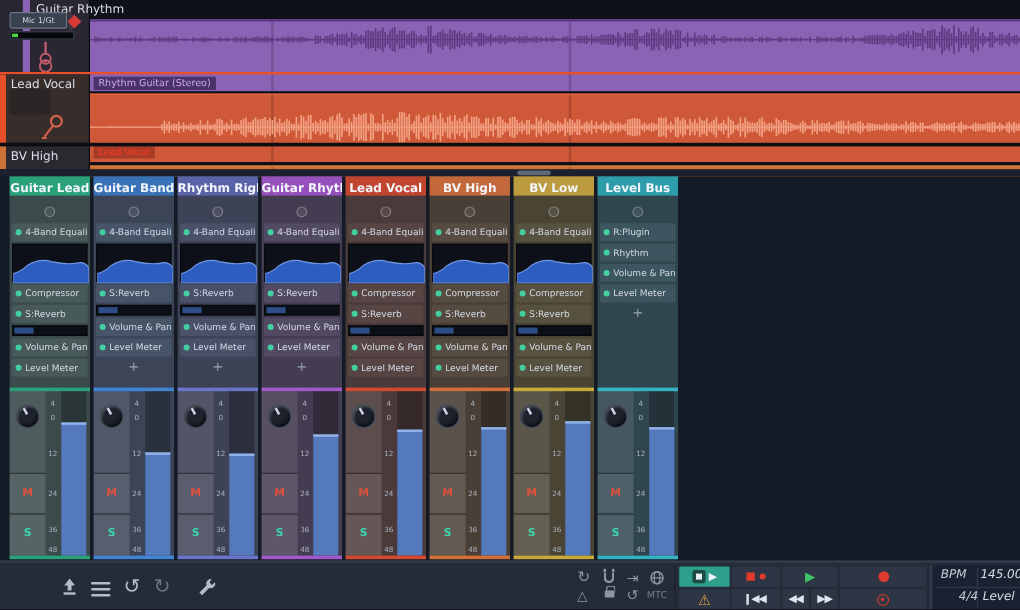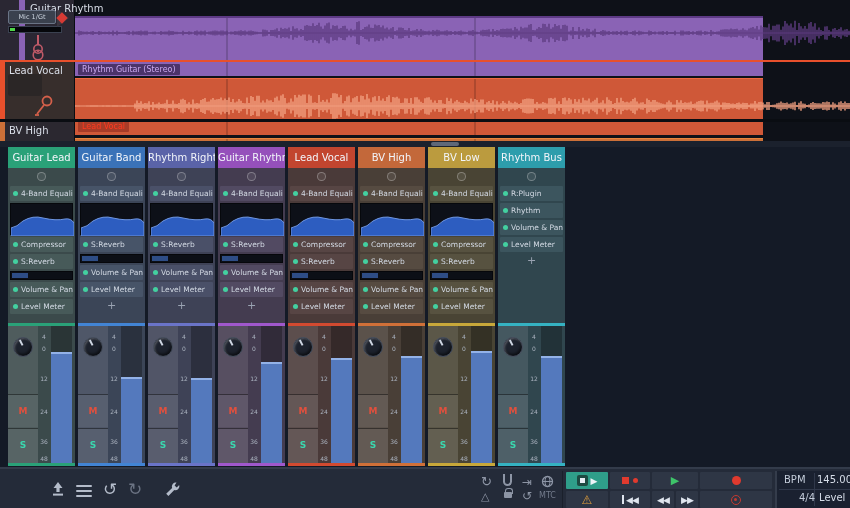--- a/index.html
+++ b/index.html
@@ -6,40 +6,40 @@
   html,body { background:#0b0e14; }
   body { font-family:"DejaVu Sans","Liberation Sans",sans-serif; }
   #root { position:relative; width:850px; height:508px; overflow:hidden; background:#141a26; }
 
   
   #arrange { position:absolute; left:0; top:0; width:850px; height:141px; background:#0e1118; }
   .track { position:absolute; left:0; width:850px; }
   .thead { position:absolute; left:0; top:0; width:75px; height:100%; background:#292732; border-right:1px solid #0a0d12; }
   .tname { position:absolute; left:32px; top:3px; font-size:10px; color:#d9dee8; white-space:nowrap; }
   .tband { position:absolute; top:0; width:6px; height:100%; }
-  .clip { position:absolute; left:75px; top:16px; width:688px; height:100%; }
+  .clip { position:absolute; left:75px; top:16px; width:775px; height:100%; }
   .barline { position:absolute; top:0; width:2px; height:100%; background:rgba(0,0,0,0.16); }
   .cliplabel { position:absolute; left:3px; bottom:2px; font-size:8px; padding:1px 4px; white-space:nowrap; border-radius:1px; }
   .inbtn { position:absolute; left:8px; top:10px; width:48px; height:14px; background:#3a414e; border:1px solid #6a7486;
            color:#cdd5e0; font-size:6.5px; text-align:center; line-height:12px; border-radius:2px; }
   .armmeter { position:absolute; left:8px; top:26px; width:54px; height:7px; background:#05070b; border:1px solid #3a4150; }
   .armmeter i { position:absolute; left:1px; top:1px; width:5px; height:3px; background:#4fd648; }
   .armarrow { position:absolute; left:57px; top:9px; width:0; height:0; border-top:9px solid transparent; border-bottom:9px solid transparent; border-left:12px solid #3c3640; }
   .armarrow i { position:absolute; left:-11px; top:-4px; width:8px; height:8px; background:#d63a34; transform:rotate(45deg); }
   .inslot { position:absolute; left:8px; top:12px; width:34px; height:22px; background:#2b2626; border-radius:3px; }
   .sep { position:absolute; left:0; width:850px; background:#0a0d12; }
 
   
   #divider { position:absolute; left:0; top:141px; width:850px; height:6px; background:#1b212d; }
   #divider .pill { position:absolute; left:431px; top:1px; width:28px; height:4px; border-radius:2px; background:#5f6878; }
 
   
   #mixer { position:absolute; left:0; top:147px; width:850px; height:320px; background:#141a26; }
   .strip { position:absolute; top:0; width:67px; height:319px; }
-  .shead { position:absolute; left:0; top:0; width:67px; height:21px; font-size:10px; color:#f2f5fa; text-align:center; line-height:21px; white-space:nowrap; overflow:hidden; }
+  .shead { position:absolute; left:0; top:0; width:67px; height:16px; font-size:10px; color:#f2f5fa; text-align:center; line-height:21px; white-space:nowrap; overflow:hidden;font-weight:bold; }
   .sicon { position:absolute; left:0; top:21px; width:67px; height:17px; }
   .oc { position:absolute; left:29px; top:4px; width:9px; height:9px; border-radius:50%; border:1px solid rgba(255,255,255,0.28); background:rgba(255,255,255,0.07); }
   .plugs { position:absolute; left:2px; top:39px; width:63px; }
   .prow { position:relative; height:15px; margin-bottom:2px; border-radius:1px; display:flex; align-items:center; overflow:hidden; }
   .prow .led { flex:0 0 auto; width:5px; height:5px; border-radius:50%; background:#43d0a0; margin:0 3px 0 3px; }
   .prow .plabel { font-size:7.5px; color:#d3dae4; white-space:nowrap; }
   .eqrow { position:relative; height:32px; margin-bottom:2px; background:#0d1018; border:1px solid rgba(0,0,0,0.5); }
   .eqrow svg { position:absolute; left:0; top:0; }
   .barrow { position:relative; height:9px; margin-bottom:2px; background:#0c0f16; border:1px solid rgba(0,0,0,0.5); }
   .barrow i { position:absolute; left:1px; top:1px; height:5px; background:#2e4d86; }
@@ -76,21 +76,21 @@
   .tsmall { font-size:9px; letter-spacing:-1px; }
   .recdot { width:9px; height:9px; border-radius:50%; background:#e03a2e; }
   .abort { width:10px; height:10px; border-radius:50%; border:1.5px solid #c23a30; position:relative; }
   .abort i { position:absolute; left:2.2px; top:2.2px; width:3px; height:3px; border-radius:50%; background:#c23a30; }
   .recsq { width:7px; height:7px; background:#e03a2e; margin-right:4px; }
   .minidot { width:5px; height:5px; border-radius:50%; background:#e03a2e; }
   .camsq { width:11px; height:11px; background:#1d4a42; border-radius:2px; margin-right:3px; position:relative; }
   .camsq i { position:absolute; left:3px; top:3px; width:5px; height:5px; background:#e8eef5; }
   .tealplay { color:#eef3f8; font-size:9px; }
   #tempo { position:absolute; left:775px; top:2px; width:75px; height:37px; background:#1a2130; border-left:2px solid #343c4b; }
-  #tempo .cell { position:absolute; font-size:10px; color:#c3ccd9; }
+  #tempo .cell { position:absolute; font-size:10px; color:#c3ccd9;font-style:italic; }
   #tempo .vline { position:absolute; left:37px; top:2px; width:1px; height:33px; background:#30384a; }
   #tempo .hline { position:absolute; left:2px; top:18px; width:71px; height:1px; background:#30384a; }
   .lockic { position:relative; width:8px; height:6px; background:#8d95a5; border-radius:1px; margin-top:4px; }
   .lockic:before { content:""; position:absolute; left:1px; top:-4px; width:6px; height:5px; border:1.5px solid #8d95a5; border-bottom:none; border-radius:3px 3px 0 0; }
   .magnet { position:relative; width:9px; height:9px; border:2px solid #8d95a5; border-top:none; border-radius:0 0 5px 5px; }
   .magnet:before, .magnet:after { content:""; position:absolute; top:-3px; width:2px; height:3px; background:#8d95a5; }
   .magnet:before { left:-2px; } .magnet:after { right:-2px; }
 </style>
 </head>
 <body>
@@ -578,21 +578,21 @@
           </div>
       <div class="ftrack">
         <div class="ffill" style="height:112px">
               <i></i>
             </div>
       </div>
     </div>
     <div class="accent-bot" style="background:#c8a83a"></div>
       </div>
       <div class="strip" style="left: 498px; background: rgb(48, 70, 78);">
-    <div class="shead" style="background:#2d9dac">Rhythm Bus</div>
+    <div class="shead" style="background:#2d9dac">Level Bus</div>
     <div class="sicon">
           <span class="oc"></span>
         </div>
     <div class="plugs">
           <div class="prow" style="background:#3c555e">
         <span class="led"></span>
         <span class="plabel">R:Plugin</span>
           </div>
           <div class="prow" style="background:#3c555e">
         <span class="led"></span>

